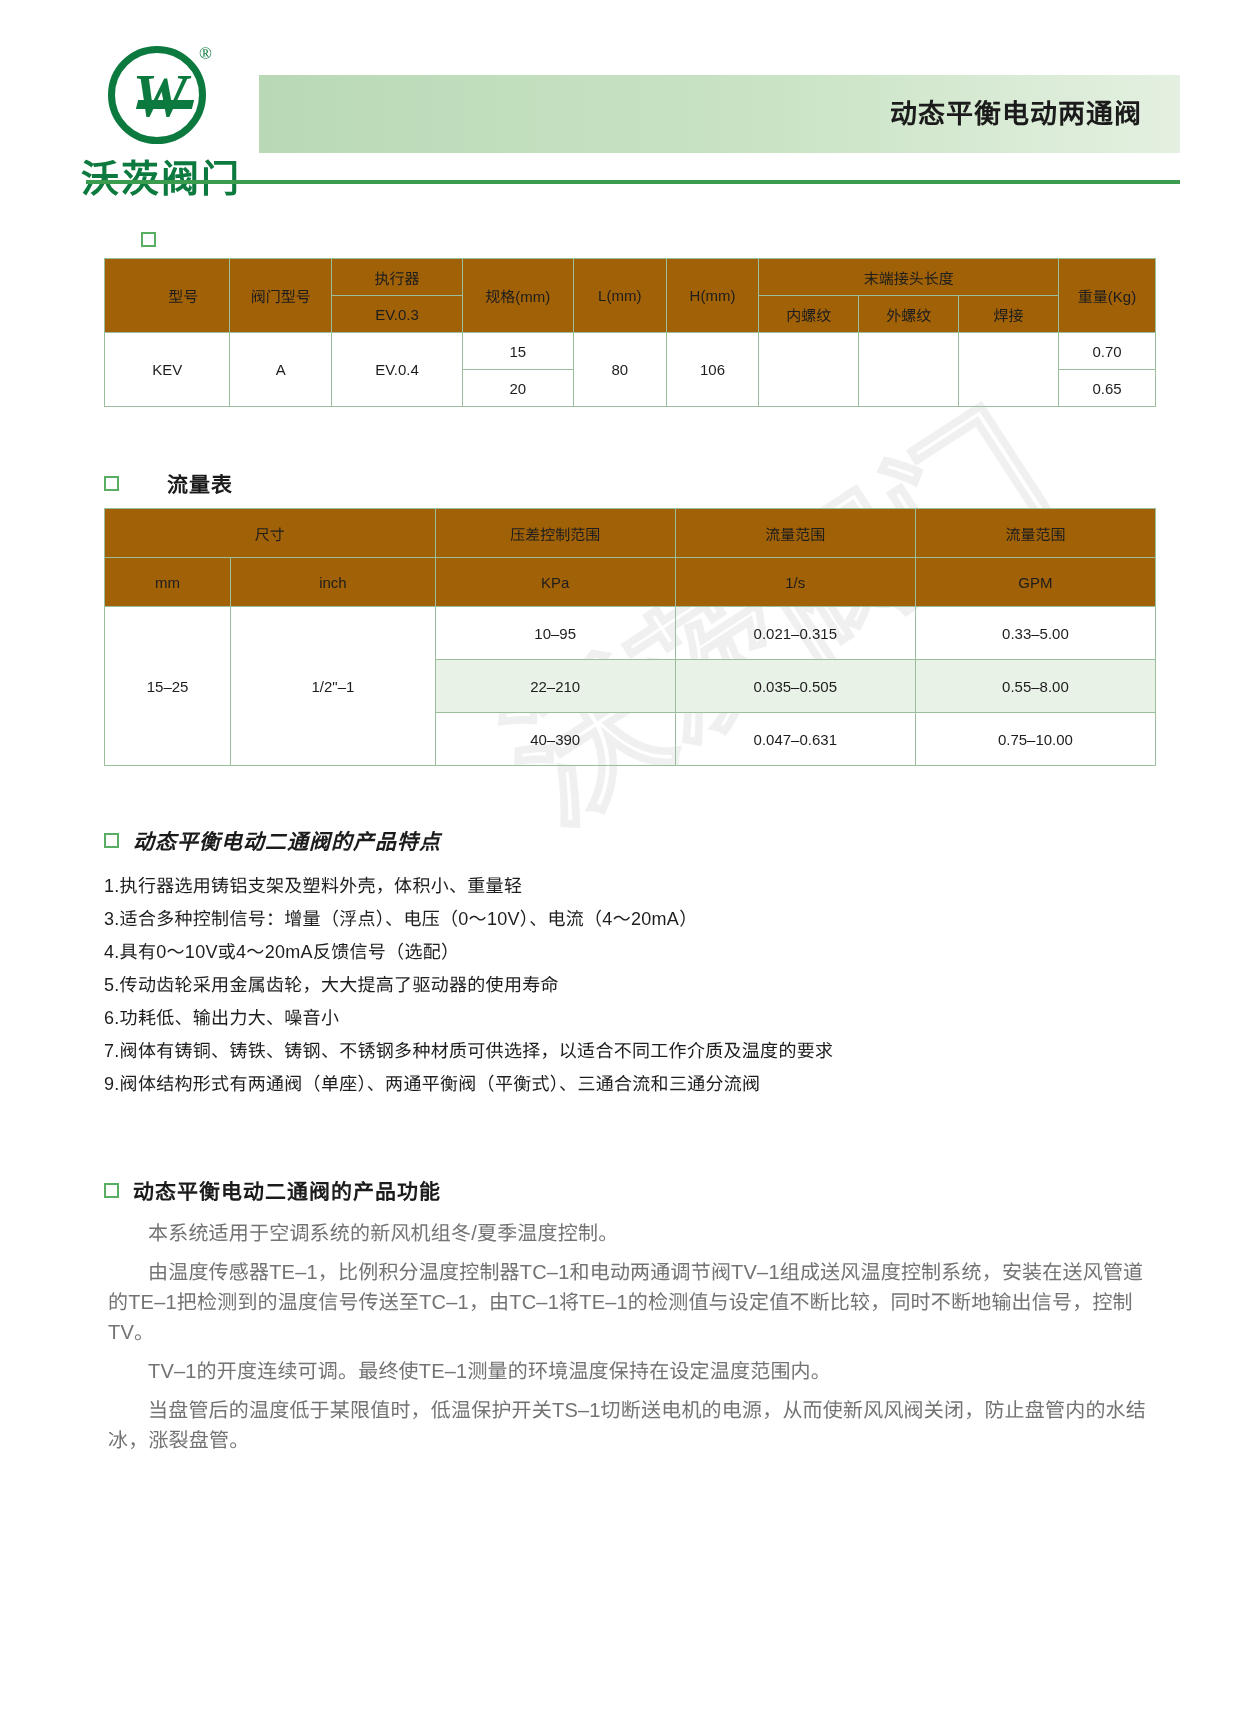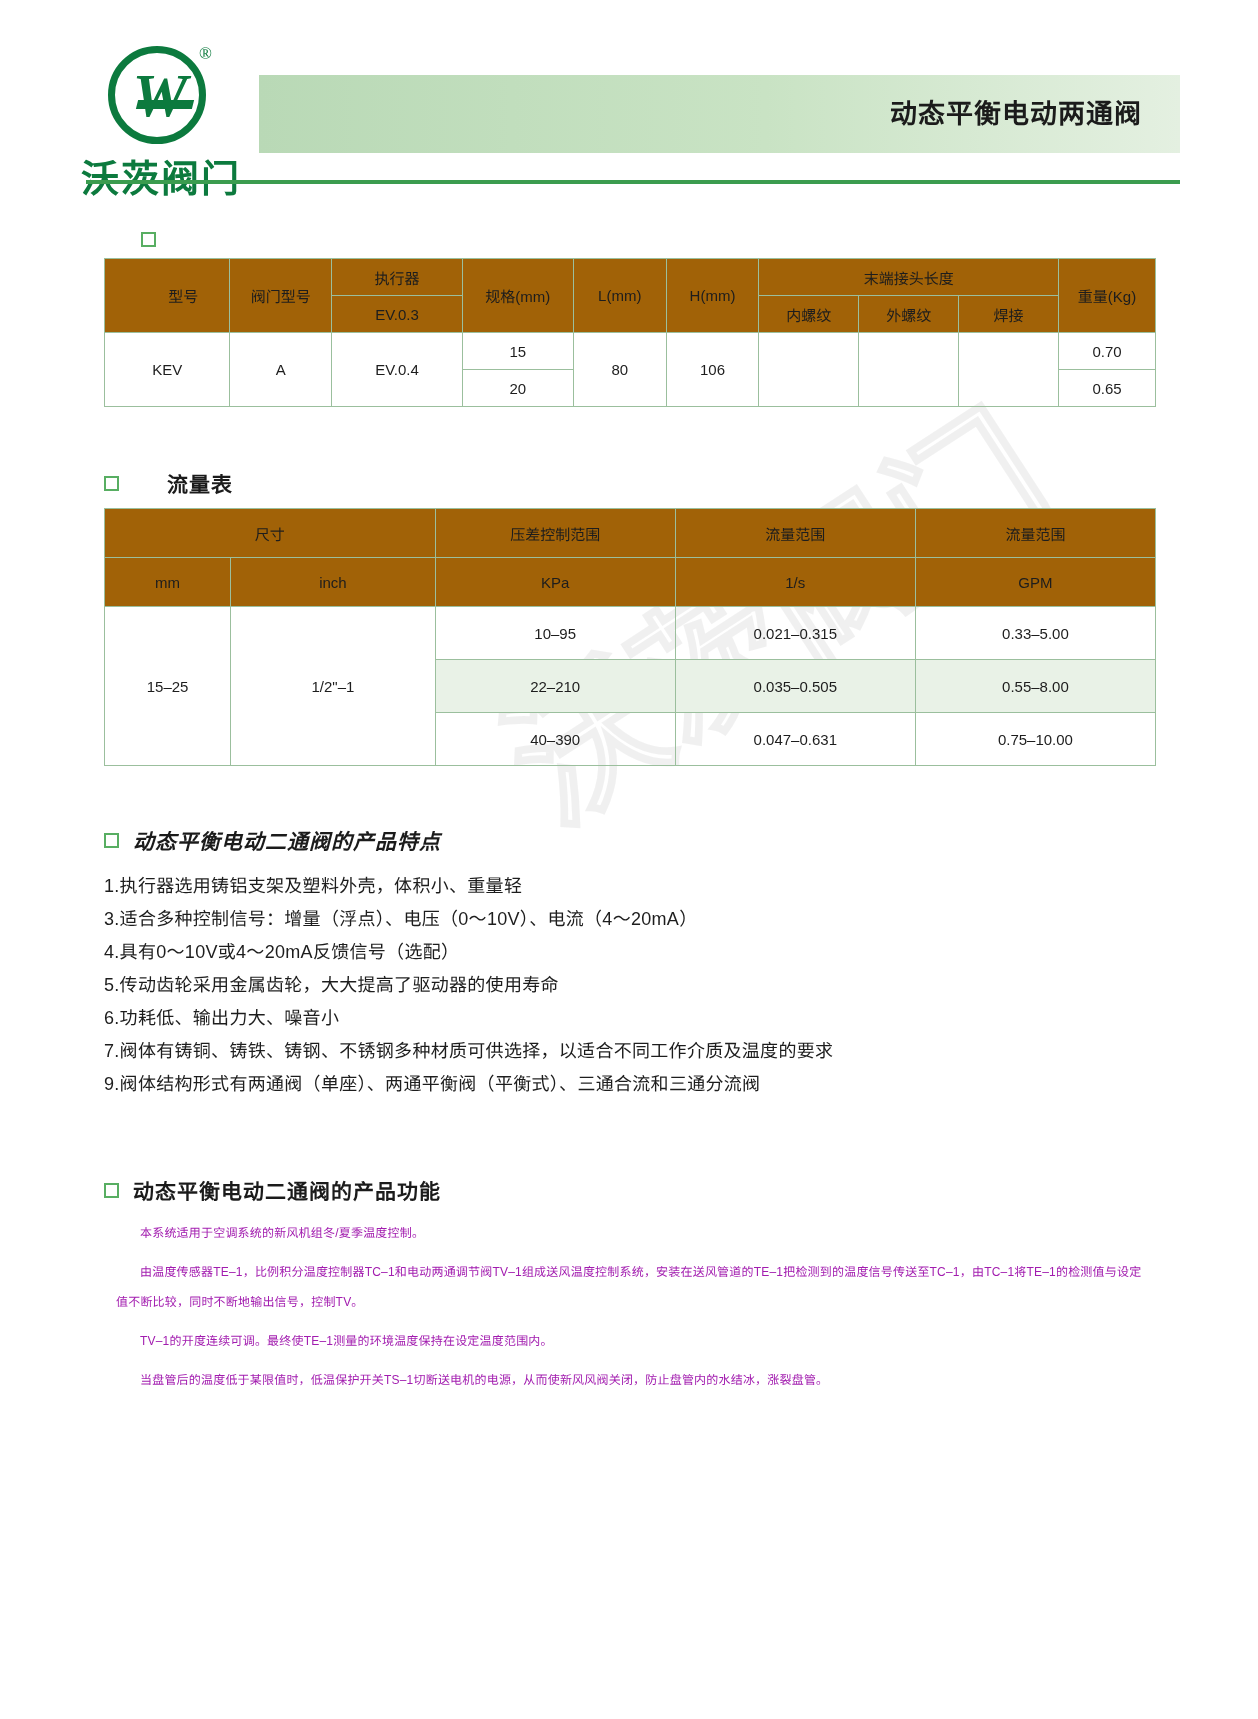--- a/index.html
+++ b/index.html
@@ -182,25 +182,25 @@
   ul { margin: 0; padding: 0; }
 
   
   .func-body {
     position: absolute;
     left: 104px;
     top: 1218px;
     width: 1048px;
   }
   .func-body p {
-    margin: 0 0 9px 12px;
-    font-size: 12px;
+    margin: 0 0 9px 4px;
+    font-size: 20px;
     line-height: 30px;
     text-indent: 2em;
-    color: #a21caf;
+    color: #737373;
     letter-spacing: 0.2px;
   }
 
   
   .watermark {
     position: absolute;
     left: 470px;
     top: 500px;
     width: 640px;
     height: 520px;

